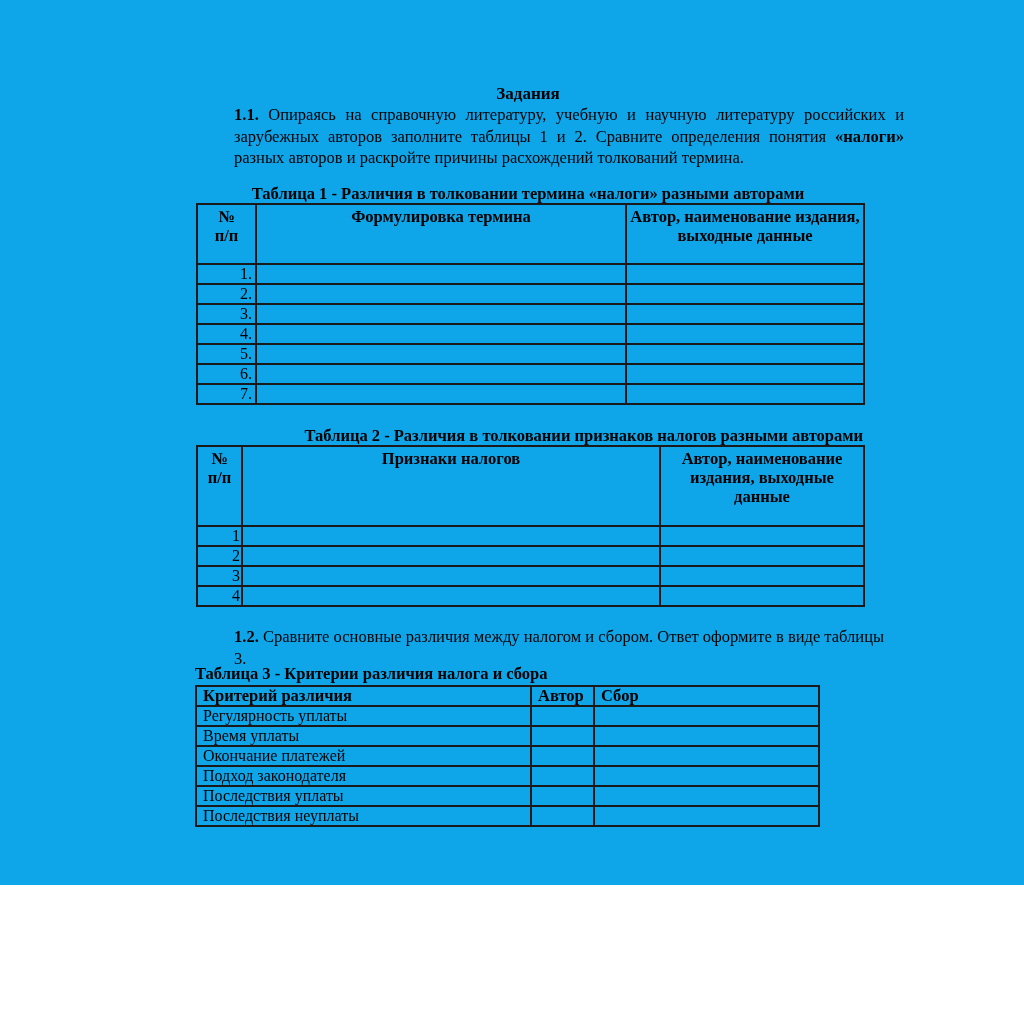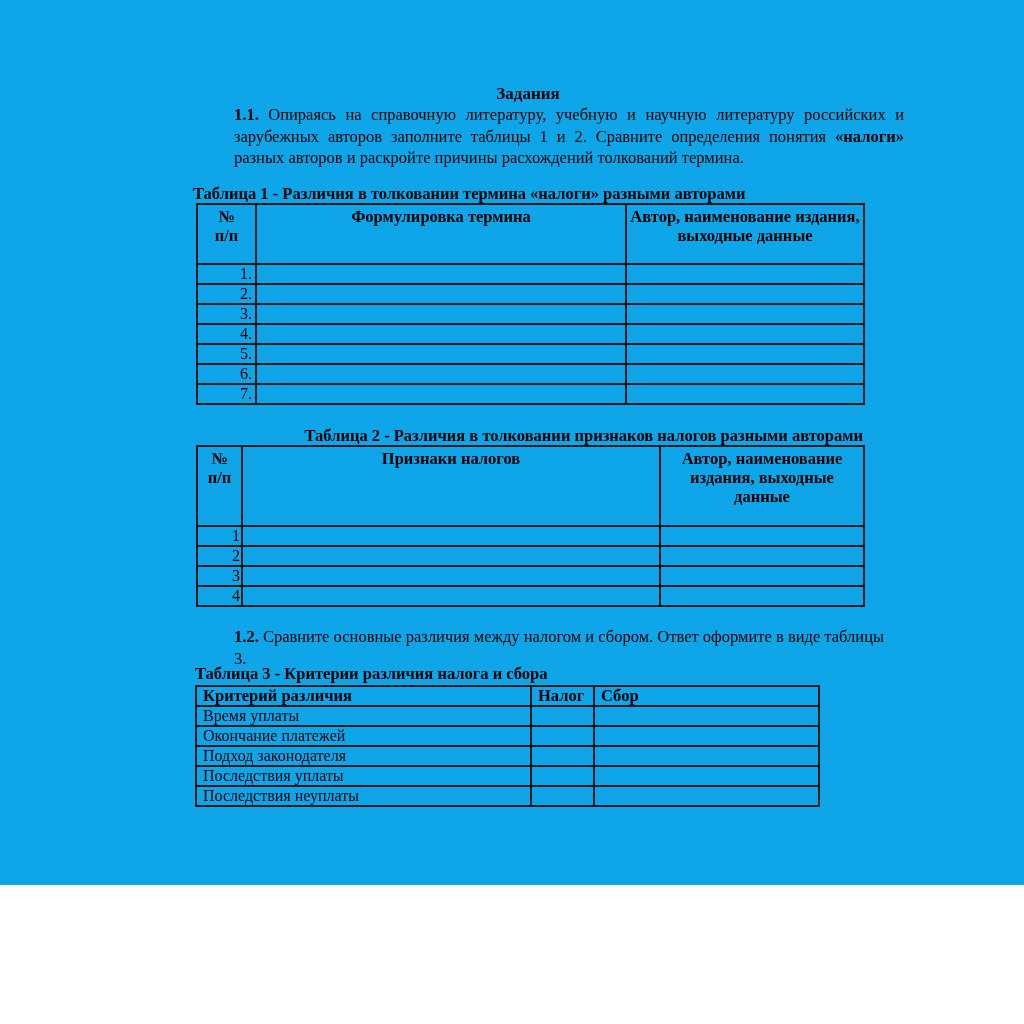--- a/index.html
+++ b/index.html
@@ -23,21 +23,21 @@
     font-size:16.5px; line-height:21.5px; text-align:justify;margin-left:41px;
   }
   #para-1-1 { top:104px; }
   #para-1-2 { top:626px; }
   .para b { font-weight:bold; }
 
   .caption {
     position:absolute; left:0; width:670px;
     font-size:16.5px; font-weight:bold; line-height:19px;
   }
-  #caption-t1 { top:184px; text-align:left; }
+  #caption-t1 { top:184px; text-align:center; }
   #caption-t2 { top:426px; text-align:right; }
   #caption-t3 { top:664px; left:2px; width:623px; }
 
   table.t {
     position:absolute;
     border-collapse:collapse; table-layout:fixed;
     font-size:16px;
   }
   .t th, .t td { border:2px solid #1a1a1a; padding:0; overflow:hidden; }
   .t th {
@@ -177,26 +177,31 @@
 
     <table class="t" id="table-3">
       <colgroup>
           <col style="width:335px">
           <col style="width:63px">
           <col style="width:225px">
         </colgroup>
       <thead>
         <tr>
           <th>Критерий различия</th>
-          <th>Налог</th>
+          <th>Автор</th>
           <th>Сбор</th>
         </tr>
       </thead>
       <tbody>
         <tr>
+            <td class="crit">Регулярность уплаты</td>
+            <td></td>
+            <td></td>
+          </tr>
+        <tr>
             <td class="crit">Время уплаты</td>
             <td></td>
             <td></td>
           </tr>
         <tr>
             <td class="crit">Окончание платежей</td>
             <td></td>
             <td></td>
           </tr>
         <tr>

